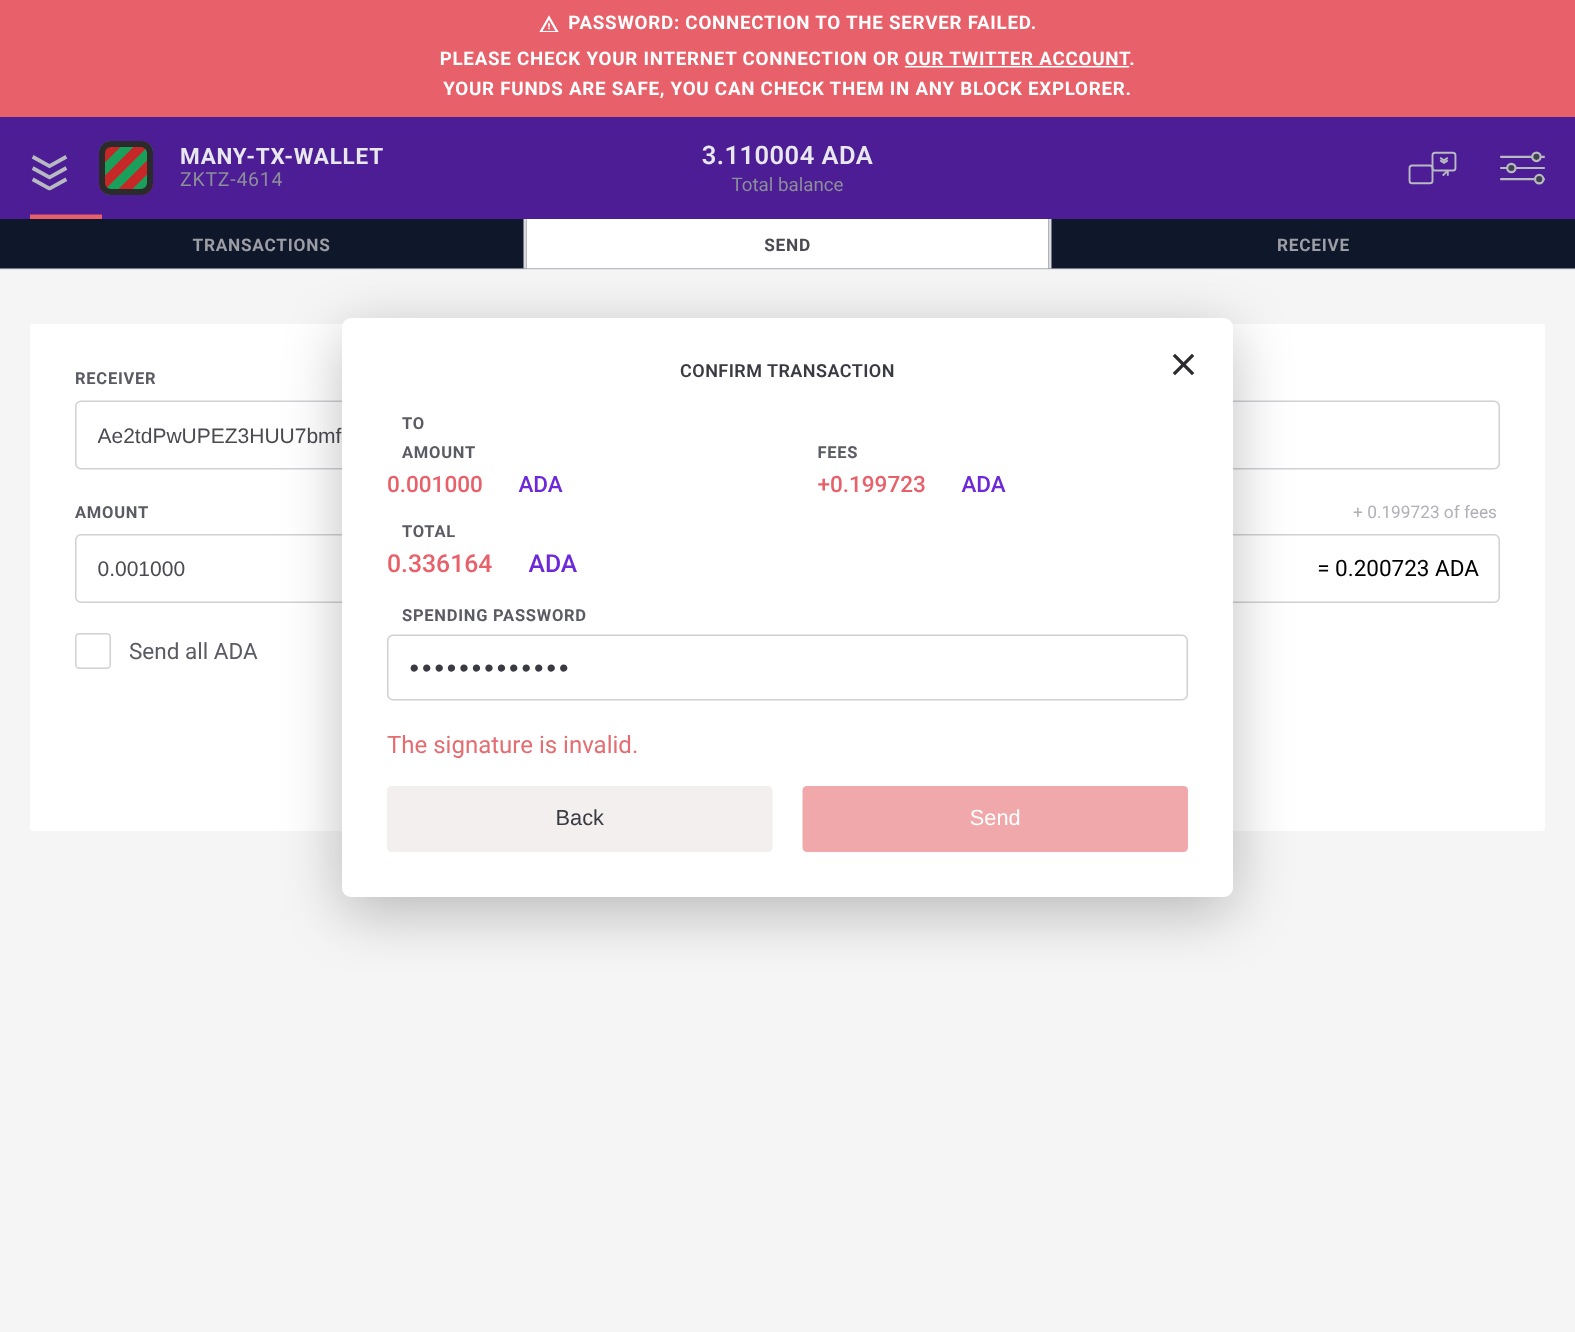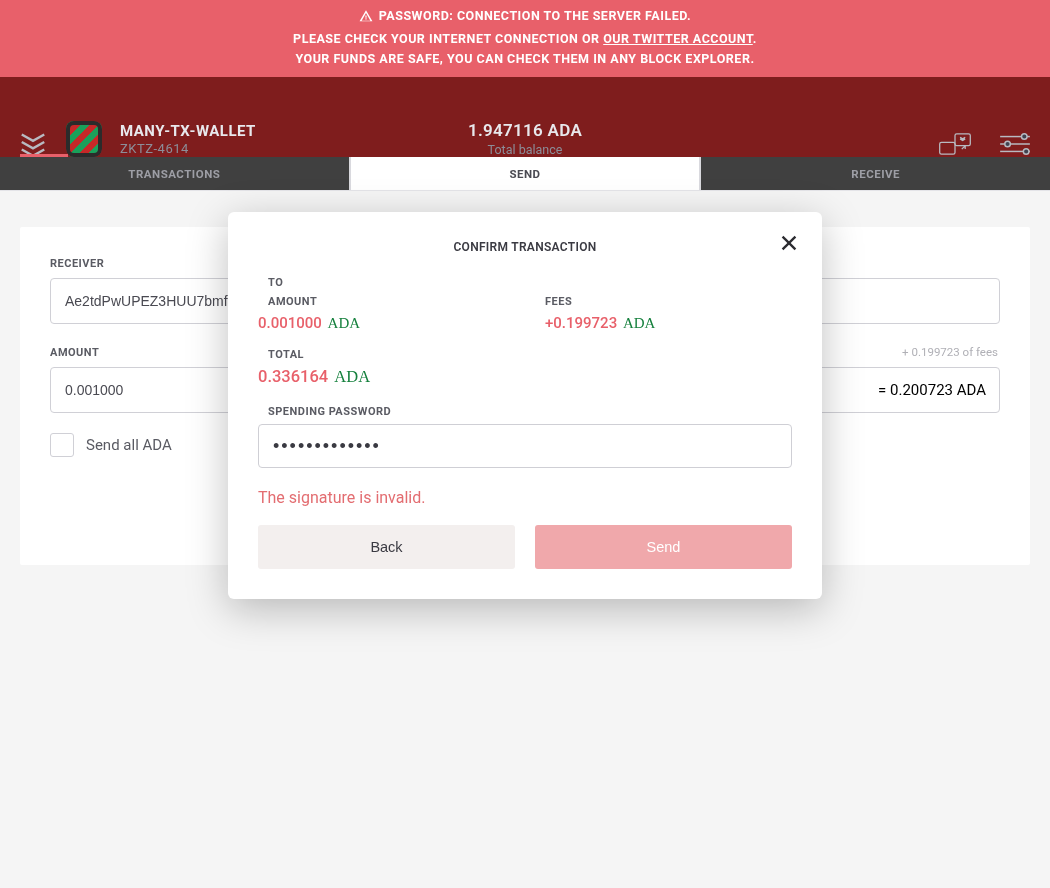--- a/index.html
+++ b/index.html
@@ -17,24 +17,24 @@
       text-align: center;
       padding: 6px 20px 8px;
       font-size: 12.5px;
       font-weight: 700;
       letter-spacing: 0.5px;
       line-height: 1.6;
     }
     .warning-banner .line1 { display: inline-flex; align-items: center; gap: 6px; }
     .warning-link { text-decoration: underline; color: #fff; cursor: pointer; }
     .header-bar {
-      background: #7f1d1d;
-      height: 80px;
+      background: #4c1d95;
+      height: 68px;
       display: flex;
-      align-items: flex-end;
+      align-items: center;
       padding: 0 18px;
       gap: 18px;
       position: relative;
     }
     .accent-bar {
       position: absolute;
       left: 20px;
       bottom: 0;
       width: 48px;
       height: 3px;
@@ -51,21 +51,21 @@
     }
     .wallet-info { display: flex; flex-direction: column; line-height: 1.25; }
     .wallet-name { color: #e8e8ec; font-weight: 700; letter-spacing: 0.5px; font-size: 15px; }
     .wallet-code { color: #8c8e99; font-size: 13px; letter-spacing: 0.5px; }
     .balance-group { position: absolute; left: 50%; transform: translateX(-50%); text-align: center; }
     .balance-amount { color: #e8e8ec; font-weight: 600; font-size: 17px; letter-spacing: 0.3px; }
     .balance-label { color: #8c8e99; font-size: 12.5px; margin-top: 2px; }
     .header-right { margin-left: auto; display: flex; align-items: center; gap: 26px; }
     .header-icon { width: 34px; height: 26px; color: #b8bac1; cursor: pointer; }
     .tab-bar {
-      background: #404040;
+      background: #0f172a;
       height: 34px;
       display: flex;
       border-bottom: 1px solid #e4e4e8;
     }
     .tab-item {
       flex: 1;
       text-align: center;
       font-size: 11.5px;
       font-weight: 700;
       letter-spacing: 0.5px;
@@ -163,21 +163,21 @@
       height: 22px;
       cursor: pointer;
       color: #2b2b30;
     }
     .modal-label { font-size: 11px; font-weight: 700; letter-spacing: 0.5px; color: #5a5b63; margin-bottom: 6px; }
     .modal-to { font-family: "Courier New", monospace; font-size: 14px; color: #3a3a42; word-break: break-all; margin-bottom: 18px; line-height: 1.35; }
     .modal-cols { display: flex; gap: 40px; margin-bottom: 16px; }
     .modal-col { flex: 1; }
     .amt-val { font-size: 15px; font-weight: 500; }
     .amt-num { color: #e8606a; }
-    .amt-cur { color: #15803d; margin-left: 2px; font-family: Liberation Serif, serif; }
+    .amt-cur { color: #6d28d9; margin-left: 20px; }
     .modal-total { margin-bottom: 18px; }
     .pw-section { margin-top: 4px; }
     .pw-input {
       width: 100%;
       height: 44px;
       border: 1px solid #cfcfd5;
       border-radius: 4px;
       padding: 0 14px;
       font-size: 18px;
       letter-spacing: 2px;
@@ -226,21 +226,21 @@
     <svg viewBox="0 0 24 24" fill="none" stroke="currentColor" stroke-width="2">
         <path d="M3 6l9 5 9-5M3 12l9 5 9-5M3 18l9 5 9-5"></path>
       </svg>
   </div>
   <div class="wallet-avatar"></div>
   <div class="wallet-info">
     <span class="wallet-name">MANY-TX-WALLET</span>
     <span class="wallet-code">ZKTZ-4614</span>
   </div>
   <div class="balance-group">
-    <div class="balance-amount">1.947116 ADA</div>
+    <div class="balance-amount">3.110004 ADA</div>
     <div class="balance-label">Total balance</div>
   </div>
   <div class="header-right">
     <div class="header-icon">
       <svg viewBox="0 0 40 28" fill="none" stroke="currentColor" stroke-width="1.5">
         <rect x="20" y="2" width="18" height="14" rx="2"></rect>
         <rect x="2" y="12" width="18" height="14" rx="2"></rect>
         <path d="M28 20l4-4M32 16l0 4"></path>
         <path d="M26 6l3 2 3-2M26 8l3 2 3-2"></path>
       </svg>

